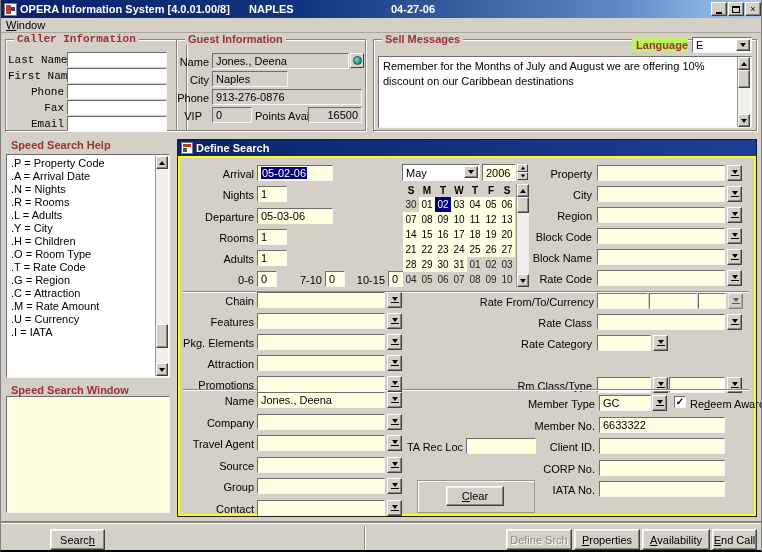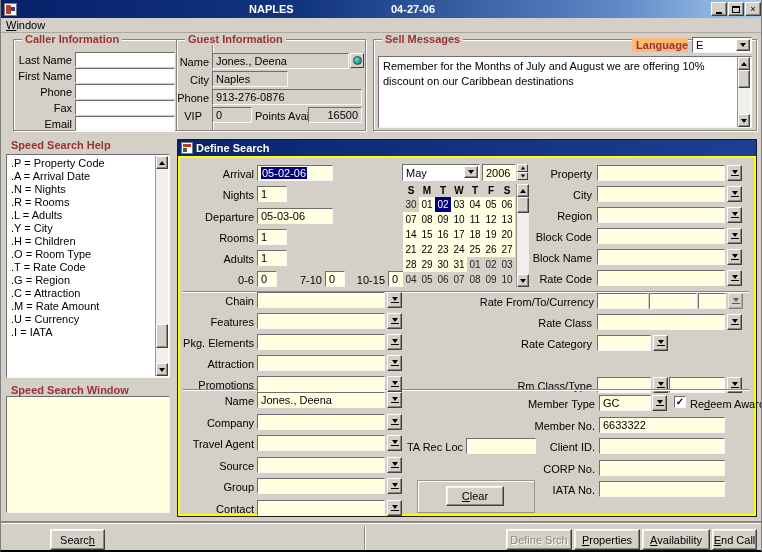--- a/index.html
+++ b/index.html
@@ -111,40 +111,41 @@
   .vdiv { position:absolute; top:2px; width:2px; height:25px; border-left:1px solid #8a877f; border-right:1px solid #fff; }
   #help-list { position:absolute; left:5px; top:154px; width:164px; height:224px; background:#fff; padding:2px 16px 2px 4px; overflow:hidden; }
   .help-item { line-height:13px; }
   #ssw-box { position:absolute; left:5px; top:396px; width:164px; height:117px; }
 </style>
 </head>
 <body>
 
 <div class="titlebar">
   <span class="app-icon"></span>
+  <span class="tb-title">OPERA Information System [4.0.01.00/8]</span>
   <span class="tb-loc">NAPLES</span>
   <span class="tb-date">04-27-06</span>
   <span class="winbtns">
     <span class="winbtn">
         <span class="glyph-min"></span>
       </span>
     <span class="winbtn">
         <span class="glyph-max"></span>
       </span>
     <span class="winbtn">
         <span>×</span>
       </span>
   </span>
 </div>
 
 <div class="menubar">
   <span><span class="mn">W</span><span>indow</span></span>
 </div>
 
-<div class="gbox" id="caller-box" style="left:12px;top:39px;width:200px;height:92px;">
+<div class="gbox" id="caller-box" style="left:4px;top:39px;width:182px;height:92px;font-family:Liberation Mono, monospace;">
   <span class="gb-title">Caller Information</span>
 <div class="flabel" style="left: 2px; top: 13px; width: 56px;">Last Name</div>
     <div class="field" style="left: 61px; top: 12px; width: 100px; height: 15px;"></div>
     <div class="flabel" style="left: 2px; top: 29px; width: 56px;">First Name</div>
     <div class="field" style="left: 61px; top: 28px; width: 100px; height: 15px;"></div>
     <div class="flabel" style="left: 2px; top: 45px; width: 56px;">Phone</div>
     <div class="field" style="left: 61px; top: 44px; width: 100px; height: 15px;"></div>
     <div class="flabel" style="left: 2px; top: 61px; width: 56px;">Fax</div>
     <div class="field" style="left: 61px; top: 60px; width: 100px; height: 15px;"></div>
     <div class="flabel" style="left: 2px; top: 77px; width: 56px;">Email</div>
@@ -163,21 +164,21 @@
   <span class="flabel" style="left:0;top:51px;width:32px;">Phone</span>
   <div class="field grayf" style="left:35px;top:49px;width:150px;">913-276-0876</div>
   <span class="flabel" style="left:0;top:69px;width:25px;">VIP</span>
   <div class="field grayf" style="left:35px;top:67px;width:40px;">0</div>
   <span class="flabel" style="left:78px;top:69px;width:50px;text-align:left;">Points Avail</span>
   <div class="field grayf right" style="left:131px;top:67px;width:54px;">16500</div>
 </div>
 
 <div class="gbox" style="left:372px;top:39px;width:384px;height:92px;">
   <span class="gb-title">Sell Messages</span>
-  <span class="flabel red-label" style="left:258px;top:-2px;width:56px;background:#fdba74;">Language</span>
+  <span class="flabel red-label" style="left:258px;top:-2px;width:56px;background:#bef264;">Language</span>
   <div class="field" style="left:318px;top:-3px;width:60px;">
     <span>E</span>
     <span class="dd-btn">
         <span class="tri-down"></span>
       </span>
   </div>
   <div class="sunken" style="position:absolute;left:4px;top:16px;width:374px;height:72px;padding:2px 18px 2px 4px;line-height:15px;">Remember for the Months of July and August we are offering 10% discount on our Caribbean destinations</div>
   <div class="sb" style="left:363px;top:17px;height:70px;">
     <span class="sb-btn" style="top:0;">
         <span class="tri-up"></span>

